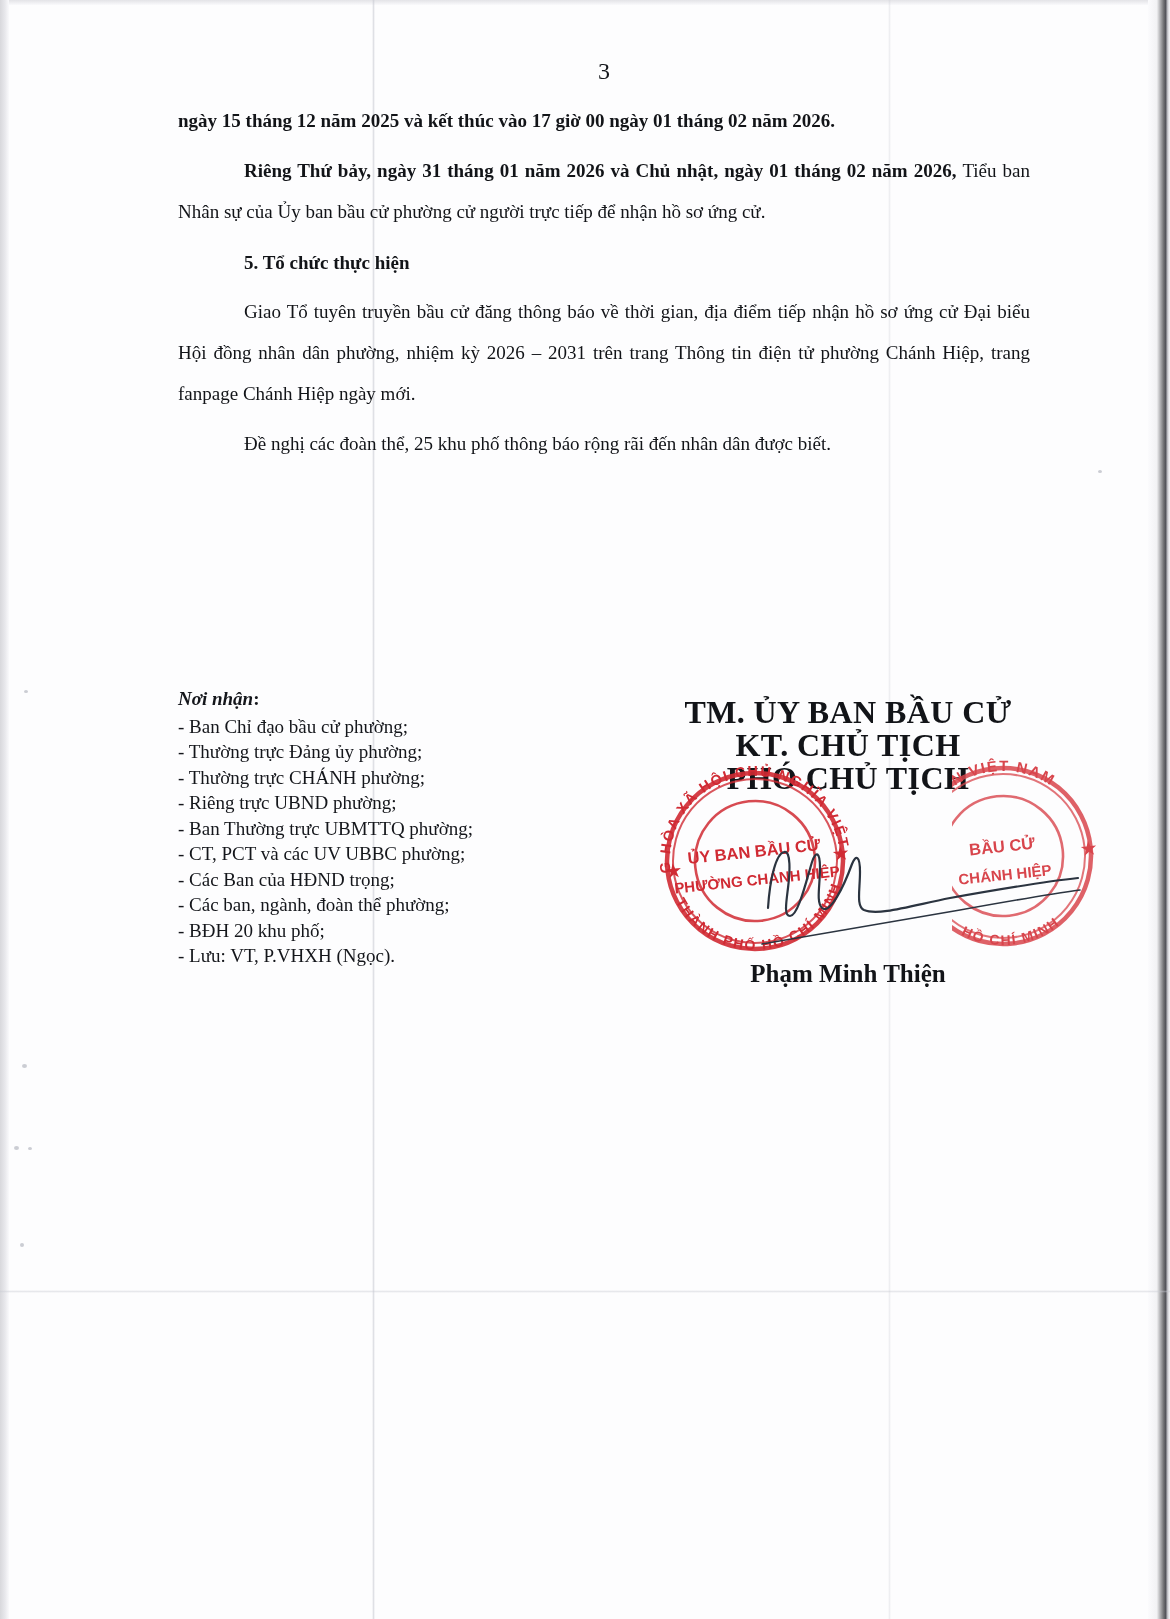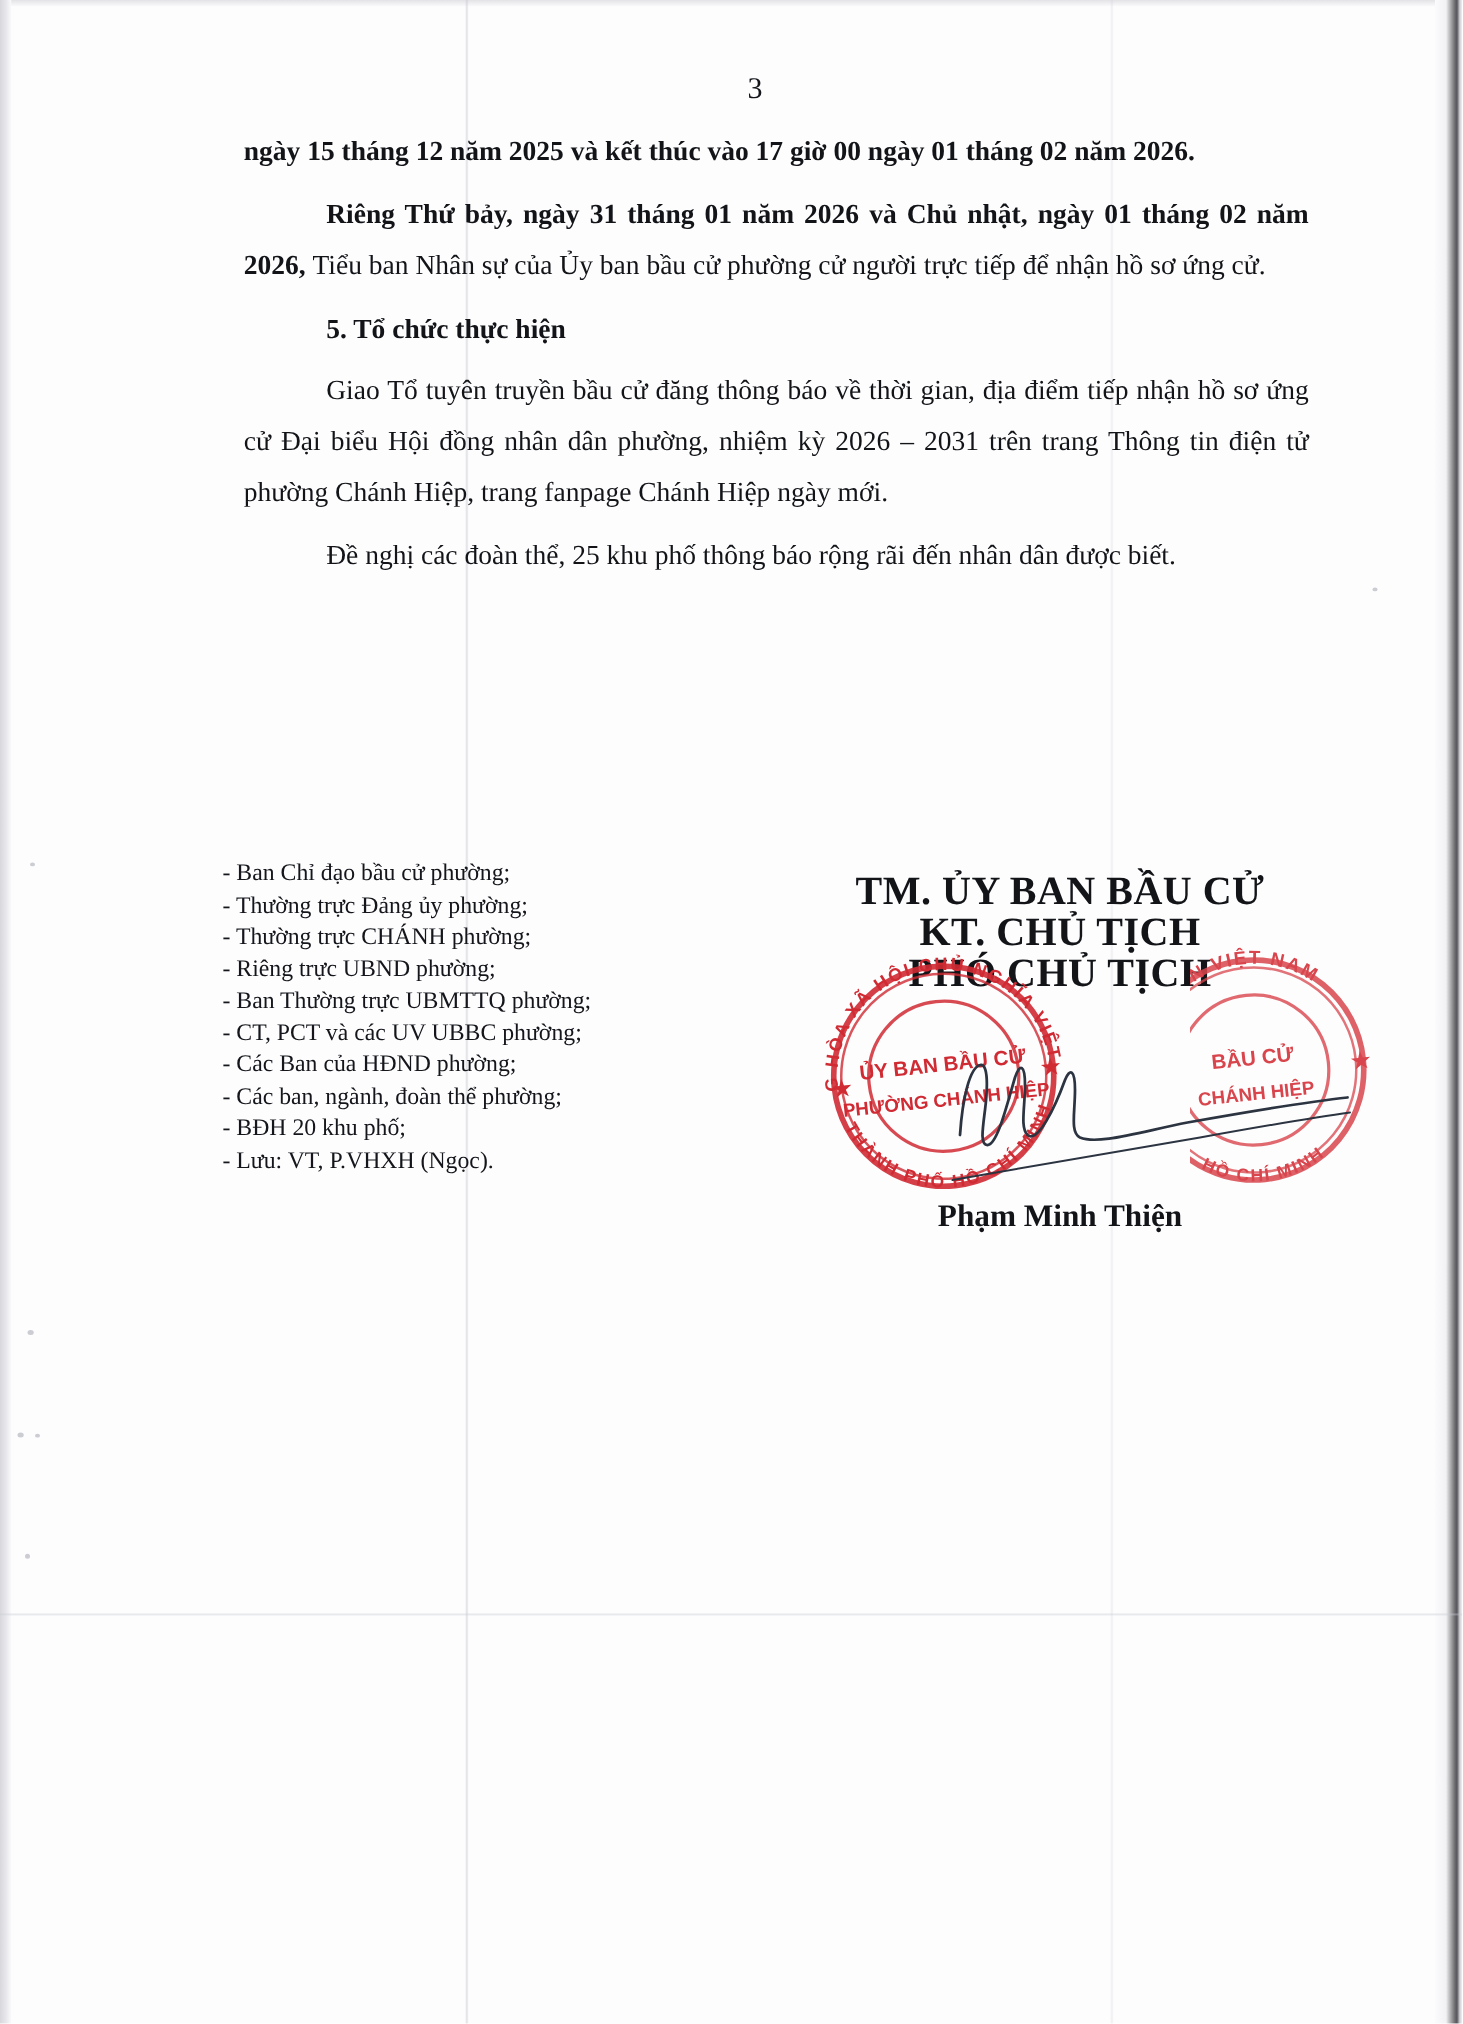--- a/index.html
+++ b/index.html
@@ -68,24 +68,24 @@
   .page-number {
     position: absolute;
     left: 0; top: 58px;
     width: 852px;
     text-align: center;
     font-size: 24px;
     color: #14161b;
   }
   .body-text {
     position: absolute;
-    left: 17px;
+    left: 0;
     top: 100px;
     width: 852px;
-    font-size: 22px;
+    font-size: 19px;
     line-height: 41px;
     color: #121418;
     text-align: justify;
   }
   p.para {
     margin: 0 0 9px 0;
     text-indent: 66px;
   }
   p.para.no-indent { text-indent: 0; }
   p.heading {
@@ -206,28 +206,29 @@
 
       <p class="para">Đề nghị các đoàn thể, 25 khu phố thông báo rộng rãi đến nhân dân được biết.</p>
 
 
     </div>
   </div>
 
   <div class="footer-area">
 
     <div class="recipients">
+      <div class="recipients-title"><span>Nơi nhận</span><span class="colon">:</span></div>
       <ul>
         <li>- Ban Chỉ đạo bầu cử phường;</li>
         <li>- Thường trực Đảng ủy phường;</li>
         <li>- Thường trực CHÁNH phường;</li>
         <li>- Riêng trực UBND phường;</li>
         <li>- Ban Thường trực UBMTTQ phường;</li>
         <li>- CT, PCT và các UV UBBC phường;</li>
-        <li>- Các Ban của HĐND phường;</li>
+        <li>- Các Ban của HĐND trọng;</li>
         <li>- Các ban, ngành, đoàn thể phường;</li>
         <li>- BĐH 20 khu phố;</li>
         <li>- Lưu: VT, P.VHXH (Ngọc).</li>
       </ul>
     </div>
 
     <div class="signature">
       <div class="sig-line">TM. ỦY BAN BẦU CỬ</div>
       <div class="sig-line">KT. CHỦ TỊCH</div>
       <div class="sig-line">PHÓ CHỦ TỊCH</div>

